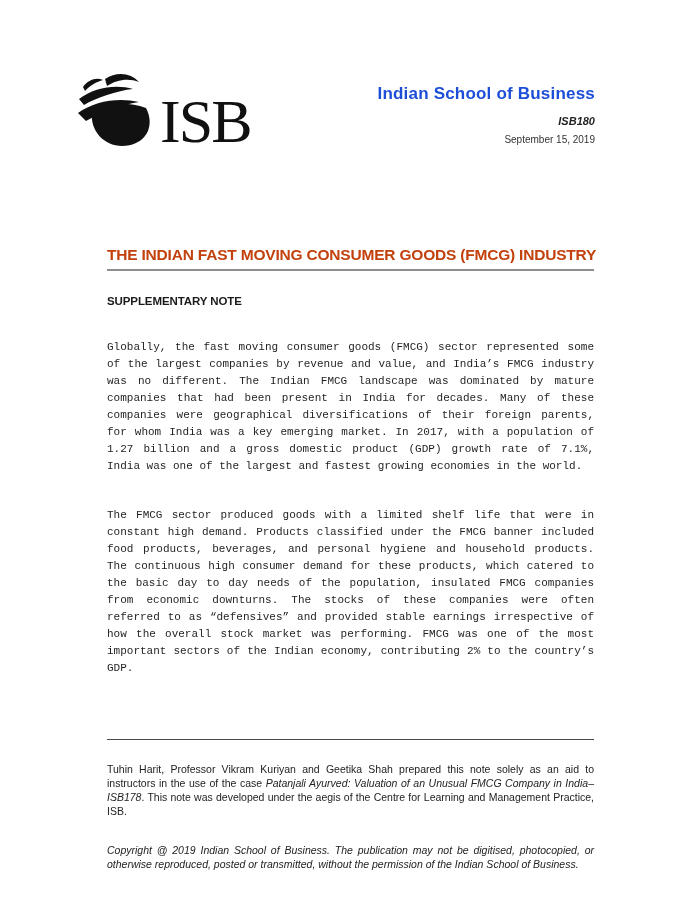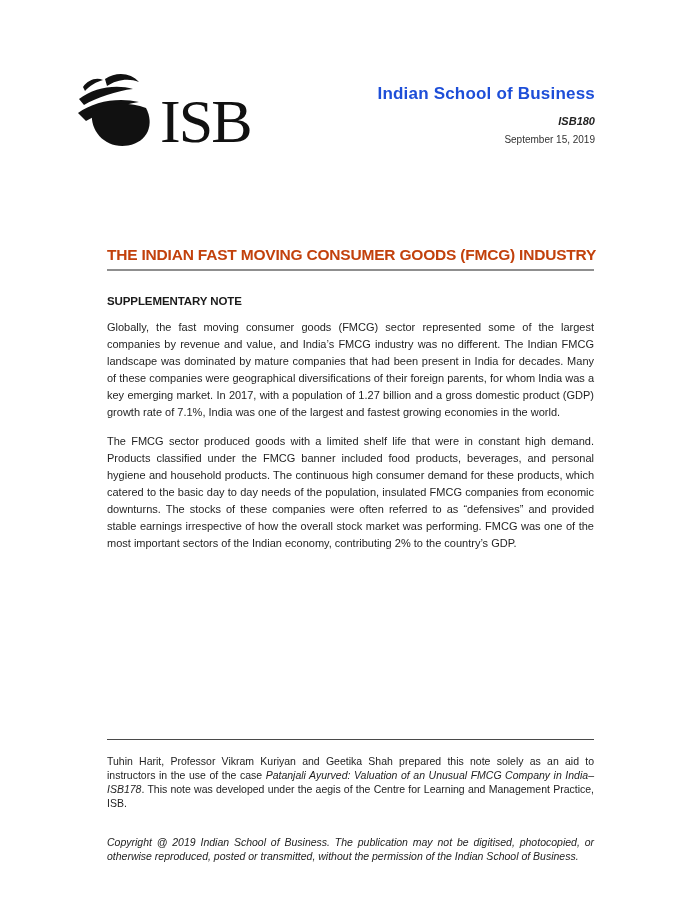--- a/index.html
+++ b/index.html
@@ -66,39 +66,40 @@
     border-top: 2px solid #8f8f8f;
   }
   .subtitle {
     margin-top: 24px;
     font-size: 11.5px;
     font-weight: bold;
     color: #1a1a1a;
     letter-spacing: -0.1px;
   }
   .body-para {
-    margin-top: 12px;
+    margin-top: 32px;
     font-size: 11px;
     line-height: 17px;
     text-align: justify;
     color: #1f1f1f;
+    font-family: Liberation Mono, monospace;
   }
   
   .footer {
     position: absolute;
     left: 107px;
     top: 739px;
     width: 487px;
   }
   .footer-rule {
     border: none;
     border-top: 1.5px solid #4a4a4a;
   }
   .footnote {
-    margin-top: 14px;
+    margin-top: 22px;
     font-size: 10.5px;
     line-height: 14px;
     text-align: justify;
     color: #222222;
   }
   .footnote .italic { font-style: italic; }
   .copyright {
     margin-top: 25px;
     font-size: 10.5px;
     line-height: 14px;

